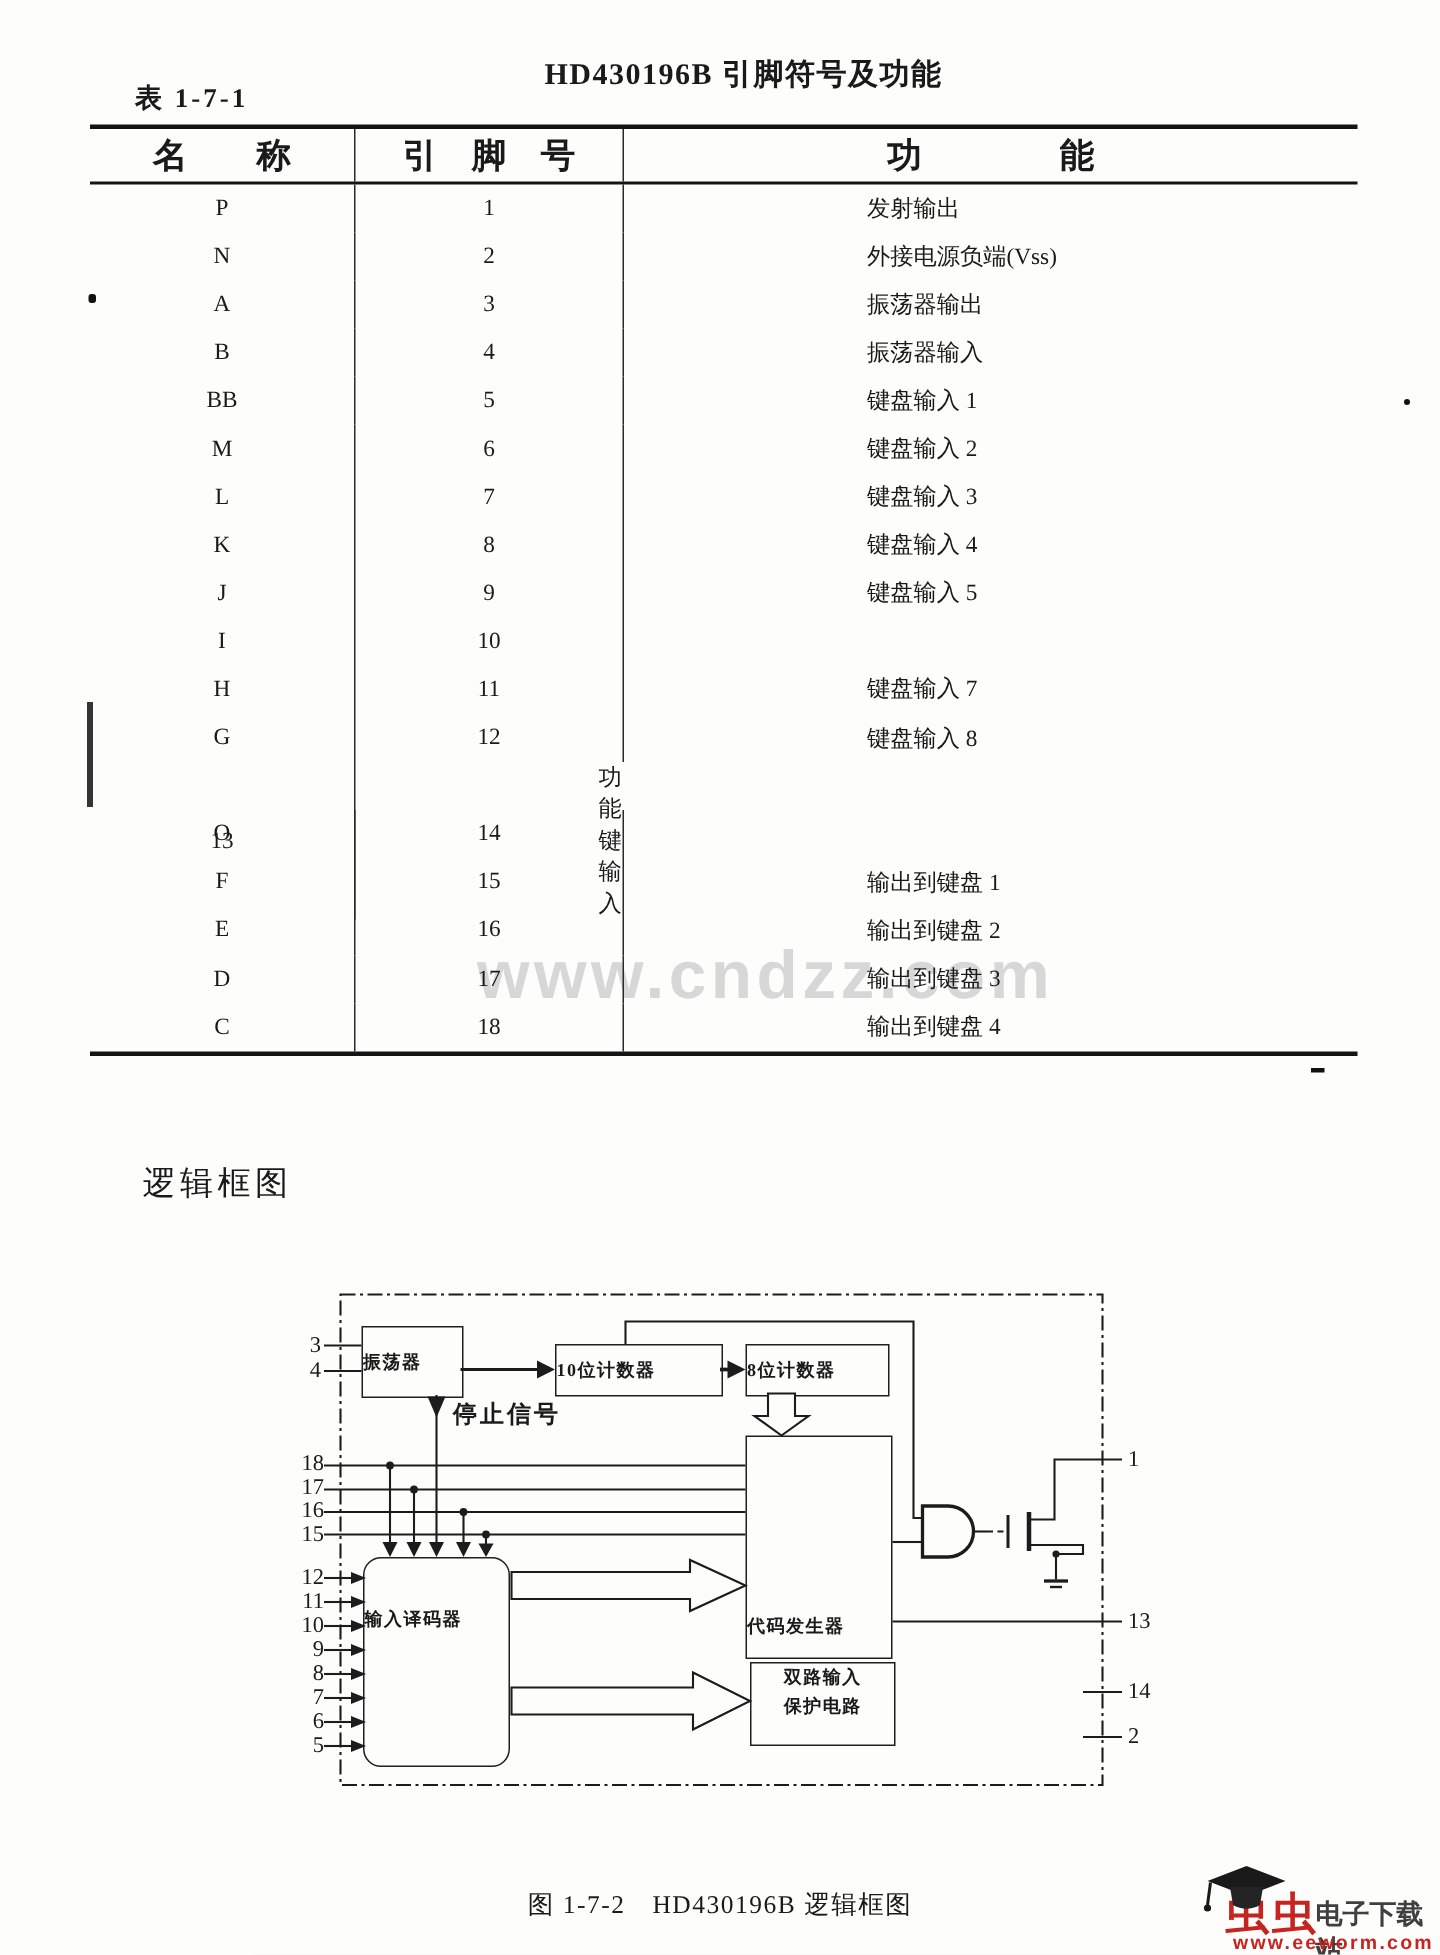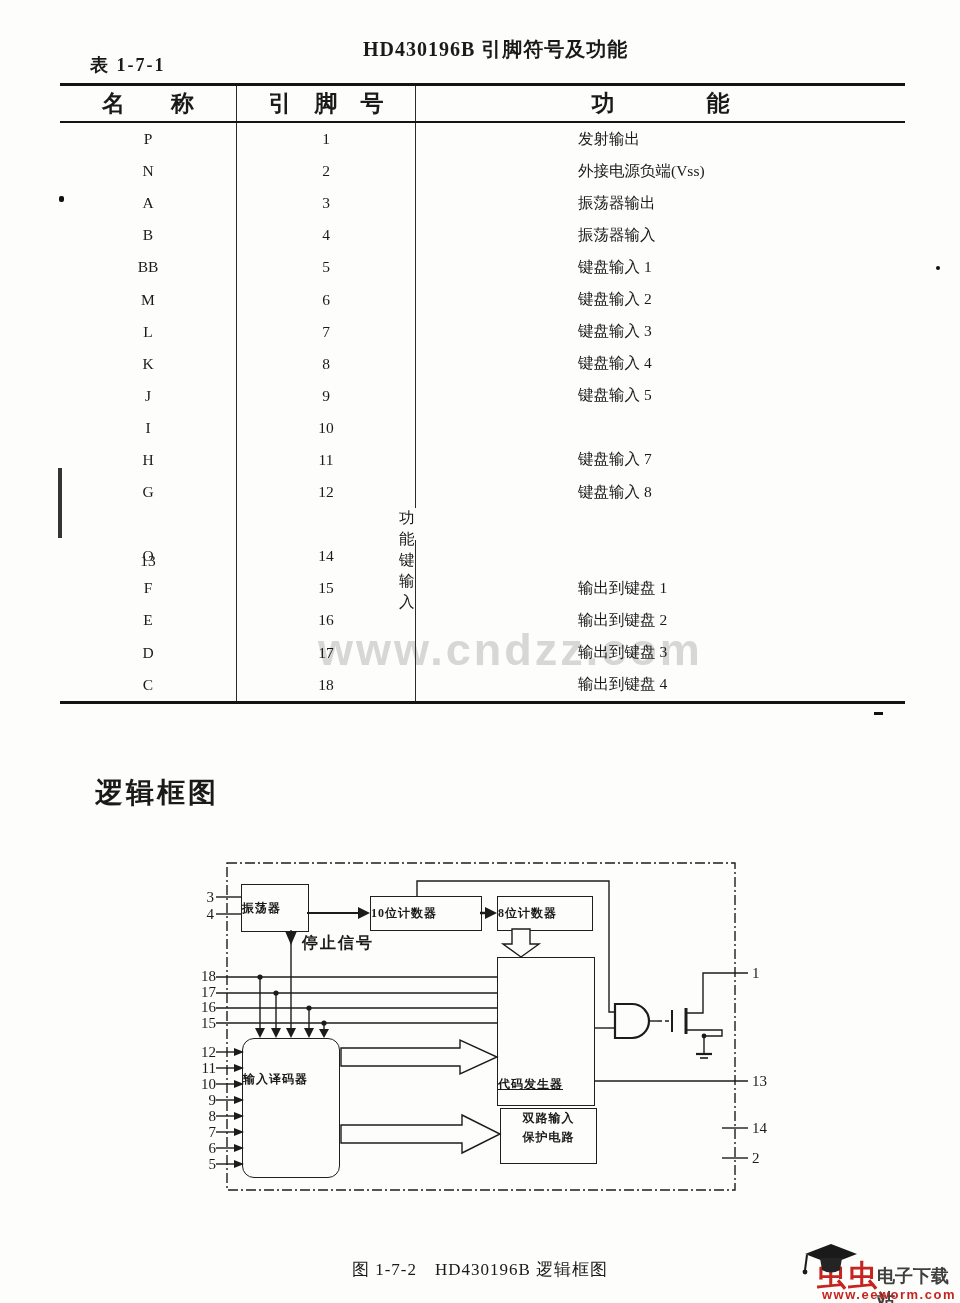--- a/index.html
+++ b/index.html
@@ -23,21 +23,21 @@
   .trow{height:32.1px;}
   .cell{display:flex;align-items:center;justify-content:center;font-size:15.5px;}
   .c1,.c2{border-right:1.5px solid #2a2a2a;}
   .cfun{justify-content:flex-start;padding-left:162px;}
   .thead .cfun{padding-left:0;justify-content:center;}
 
   .watermark{left:318px;top:624px;font-size:45px;font-weight:bold;color:#d7d7d7;
     letter-spacing:3px;z-index:1;font-family:"Liberation Sans","DejaVu Sans",sans-serif;}
 
   
-  .sec-heading{left:95px;top:774px;font-size:28px;font-weight:bold;letter-spacing:3px;}
+  .sec-heading{left:95px;top:774px;font-size:22px;font-weight:normal;letter-spacing:3px;}
   .caption{left:0;top:1258px;width:960px;text-align:center;font-size:17px;letter-spacing:1px;}
 
   
   .dbox{position:absolute;border:1.5px solid #1f1f1f;background:#fdfdfb;z-index:3;
     display:flex;align-items:center;justify-content:flex-start;
     font-size:12px;font-weight:600;letter-spacing:1px;}
   .dbox.codegen{align-items:flex-end;padding-bottom:12px;box-sizing:border-box;}
   .dbox.dual{flex-direction:column;line-height:19px;}
   .dbox.decoder{align-items:flex-start;padding-top:32px;box-sizing:border-box;border-radius:12px;}
   svg.wires{left:0;top:0;z-index:4;pointer-events:none;}
@@ -185,21 +185,21 @@
 
   <div class="abs dbox" style="left:241px;top:884px;width:66px;height:46px;">
     <span>振荡器</span>
   </div>
   <div class="abs dbox" style="left:370px;top:896px;width:110px;height:33px;">
     <span>10位计数器</span>
   </div>
   <div class="abs dbox" style="left:497px;top:896px;width:94px;height:33px;">
     <span>8位计数器</span>
   </div>
-  <div class="abs dbox codegen" style="left:497px;top:957px;width:98px;height:149px;text-decoration:underline;">
+  <div class="abs dbox codegen" style="left:497px;top:957px;width:98px;height:149px;">
     <span>代码发生器</span>
   </div>
   <div class="abs dbox dual" style="left:500px;top:1108px;width:95px;height:54px;">
     <span>双路输入</span>
     <span>保护电路</span>
   </div>
   <div class="abs dbox decoder" style="left:242px;top:1038px;width:98px;height:140px;">
     <span>输入译码器</span>
   </div>
 

